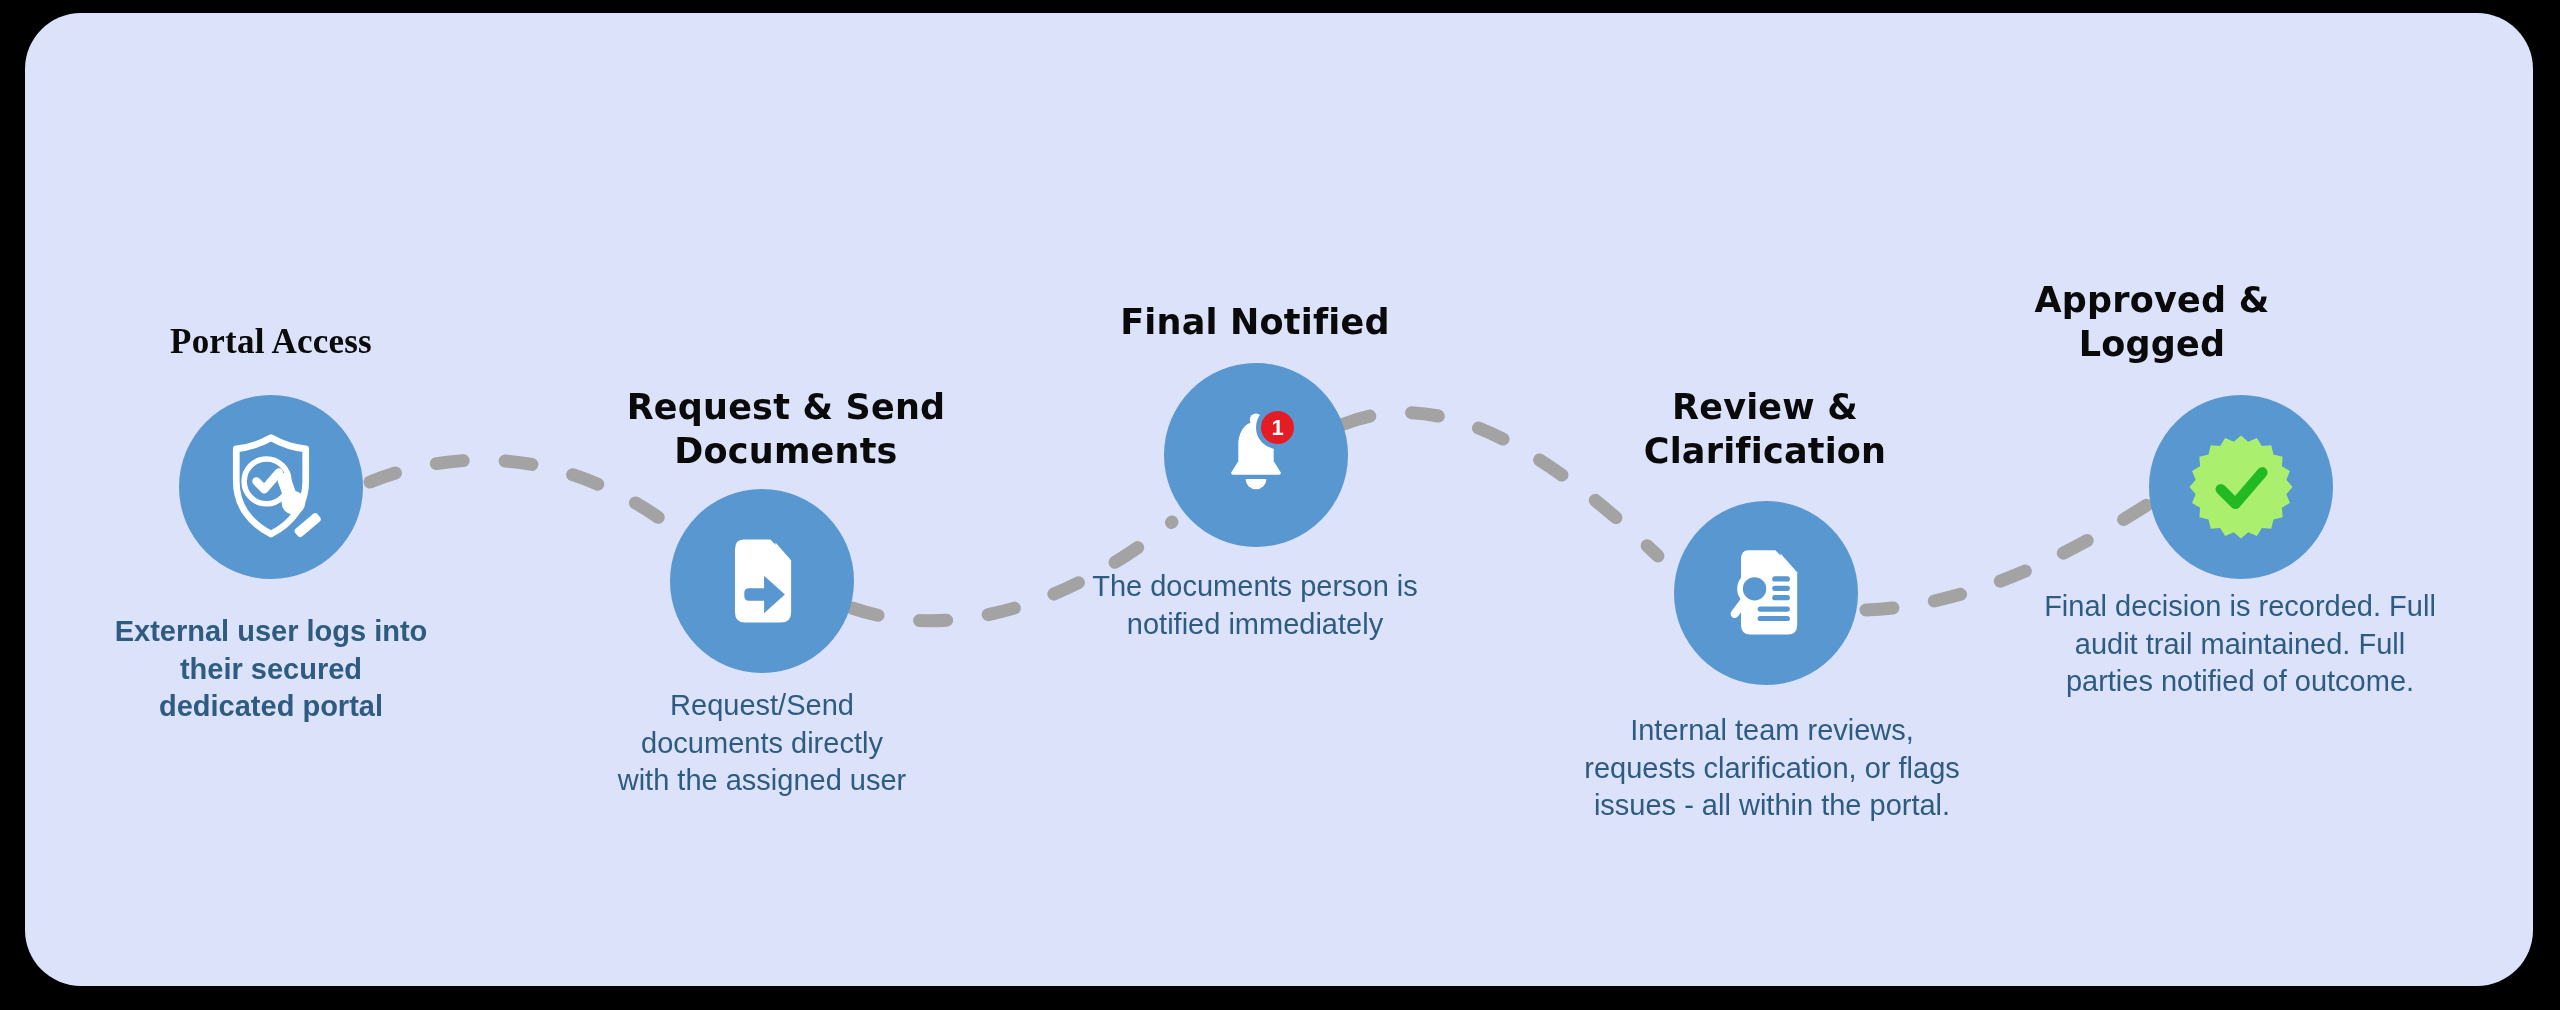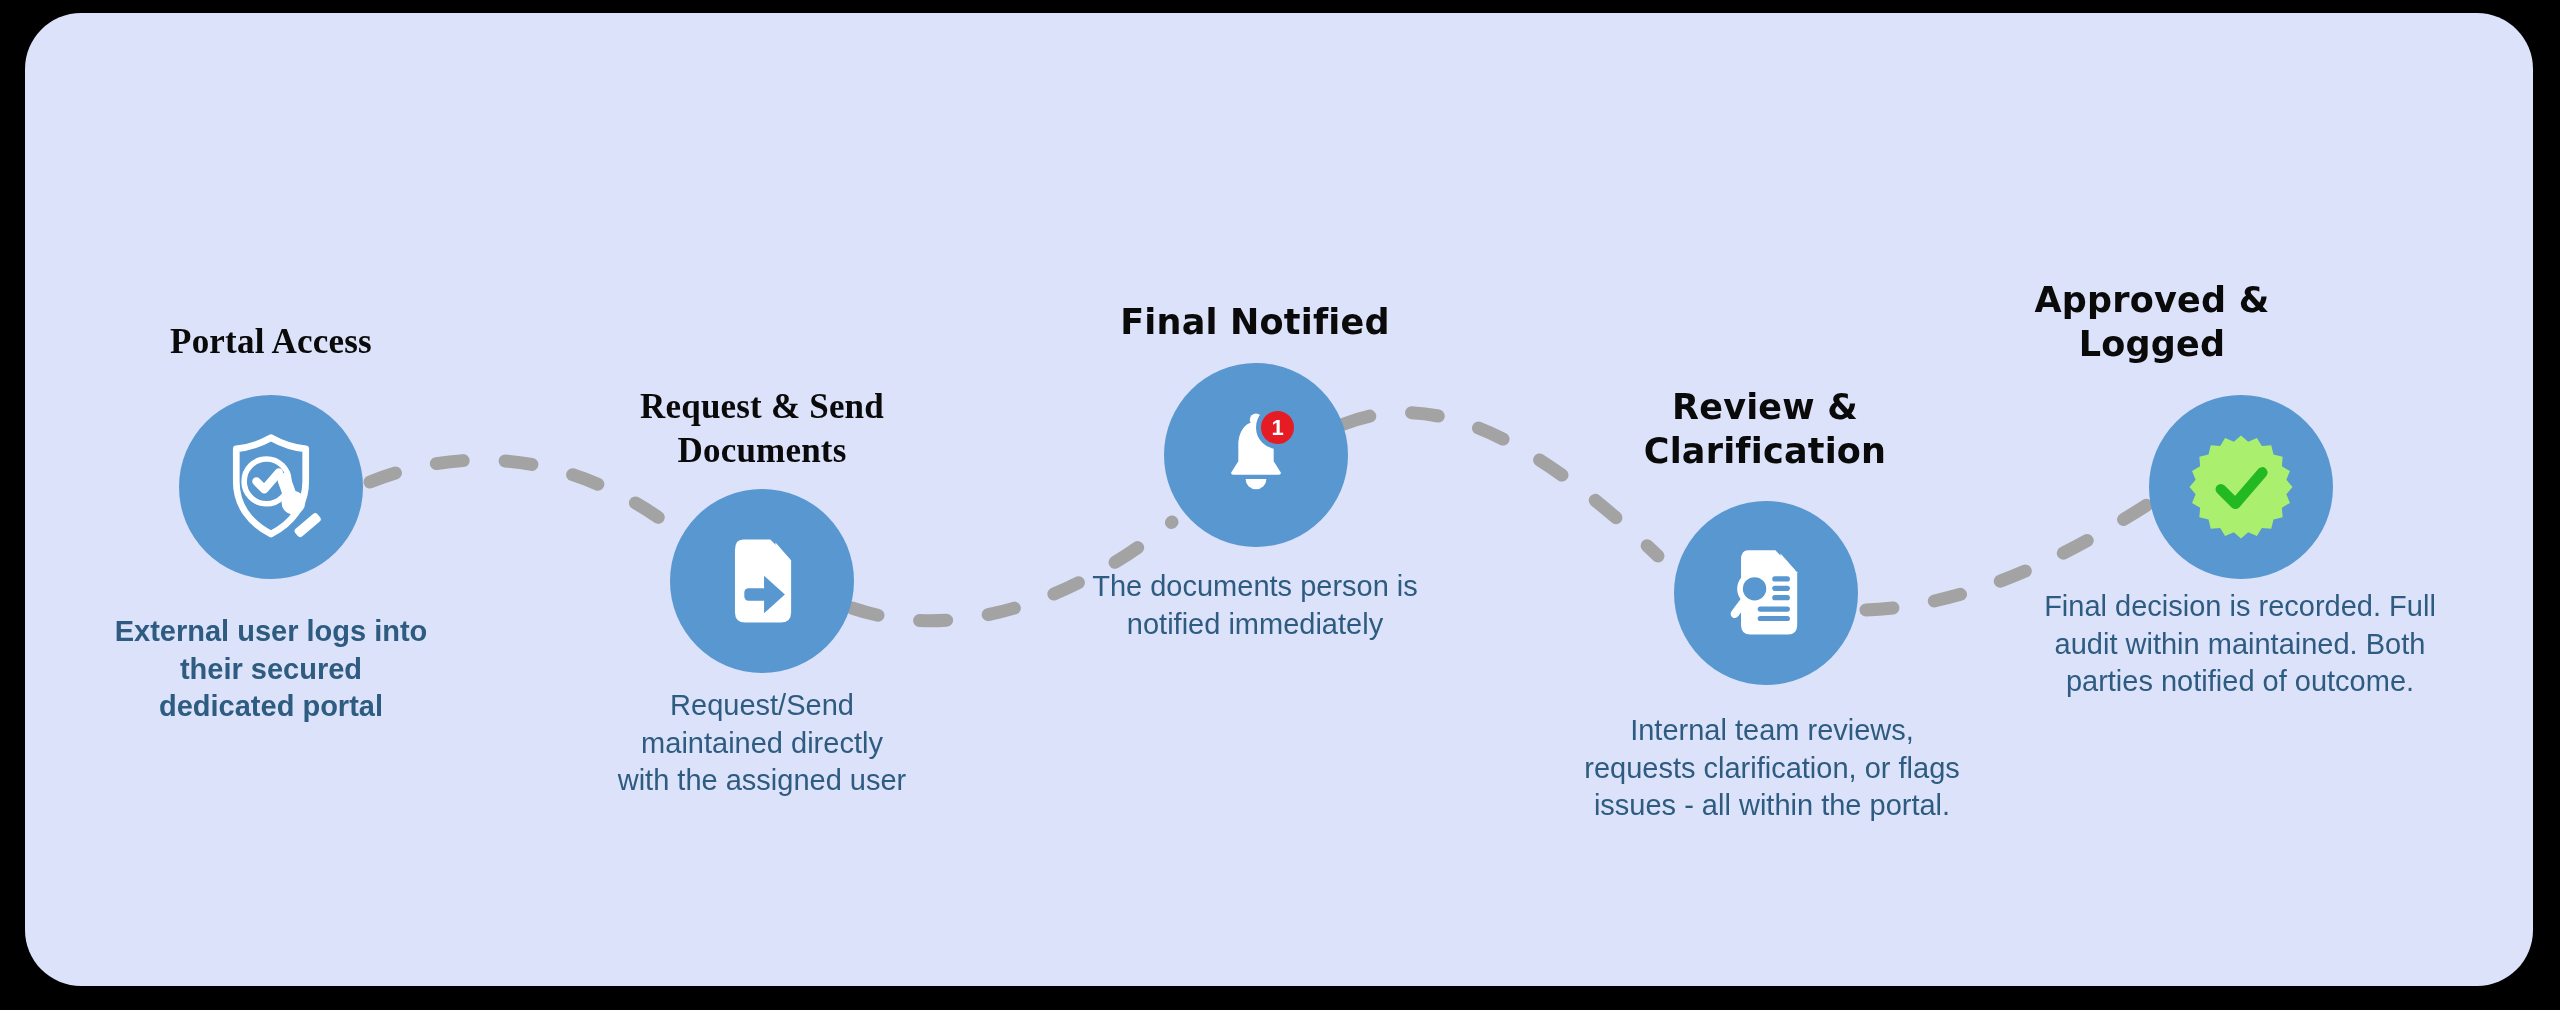--- a/index.html
+++ b/index.html
@@ -71,21 +71,21 @@
     font-weight: bold;
     display: flex;
     align-items: center;
     justify-content: center;
   }
   
   .t1 { left: 41px;   top: 320px; width: 460px; font-family: Liberation Serif, serif; }
   .c1 { left: 179px;  top: 395px; }
   .d1 { left: 41px;   top: 613px; width: 460px; font-weight: bold; }
   
-  .t2 { left: 532px;  top: 385px; width: 460px; font-family: Liberation Serif, serif; }
+  .t2 { left: 556px;  top: 385px; width: 460px; }
   .c2 { left: 670px;  top: 489px; }
   .d2 { left: 532px;  top: 687px; width: 460px; }
   
   .t3 { left: 1025px; top: 300px; width: 460px; }
   .c3 { left: 1164px; top: 363px; }
   .d3 { left: 1005px; top: 568px; width: 500px; }
   
   .t4 { left: 1535px; top: 385px; width: 460px; text-align: center; }
   .c4 { left: 1674px; top: 501px; }
   .d4 { left: 1492px; top: 712px; width: 560px; }
@@ -133,21 +133,21 @@
       <svg width="104" height="104" viewBox="0 0 100 100">
         <path d="M32 10 H58 L78 30 V80 Q78 90 68 90 H34 Q24 90 24 80 V20 Q24 10 32 10 Z" fill="#ffffff"></path>
         <path d="M63 13 V26 Q63 29 66 29 H77 Z" fill="#ffffff"></path>
         <g fill="#5897cf">
           <rect x="33" y="57" width="22" height="12" rx="4"></rect>
           <path d="M52 45 L72 63 L52 81 Z"></path>
         </g>
       </svg>
     </div>
     <p class="step-desc d2">Request/Send
-maintained directly
+documents directly
 with the assigned user</p>
   </section>
 
   <section>
     <h2 class="step-title t3">Final Notified</h2>
     <div class="circle c3">
       <svg width="104" height="104" viewBox="0 0 100 100">
         <circle cx="50" cy="16" r="6" fill="#ffffff"></circle>
         <path d="M26 67 L33 56 V41 C33 27 40 18 50 18 C60 18 67 27 67 41 V56 L74 67 Q74 69 72 69 H28 Q26 69 26 67 Z" fill="#ffffff"></path>
         <path d="M40 73 A10 10 0 0 0 60 73 Z" fill="#ffffff"></path>
@@ -184,16 +184,16 @@
   <section>
     <h2 class="step-title t5">Approved &amp;
 Logged</h2>
     <div class="circle c5">
       <svg width="112" height="112" viewBox="0 0 100 100">
         <polygon fill="#aaf06e" points="96,50 90.5,56.4 93.7,64.2 86.5,68.6 87.2,77 79,79 77,87.2 68.6,86.5 64.2,93.7 56.4,90.5 50,96 43.6,90.5 35.8,93.7 31.4,86.5 23,87.2 21,79 12.8,77 13.5,68.6 6.3,64.2 9.5,56.4 4,50 9.5,43.6 6.3,35.8 13.5,31.4 12.8,23 21,21 23,12.8 31.4,13.5 35.8,6.3 43.6,9.5 50,4 56.4,9.5 64.2,6.3 68.6,13.5 77,12.8 79,21 87.2,23 86.5,31.4 93.7,35.8 90.5,43.6"></polygon>
         <path d="M32 52 L45 65 L69 37" fill="none" stroke="#22b922" stroke-width="9.5" stroke-linecap="round" stroke-linejoin="round"></path>
       </svg>
     </div>
     <p class="step-desc d5">Final decision is recorded. Full
-audit within maintained. Both
+audit trail maintained. Full
 parties notified of outcome.</p>
   </section>
 </div>
 
 </body></html>

